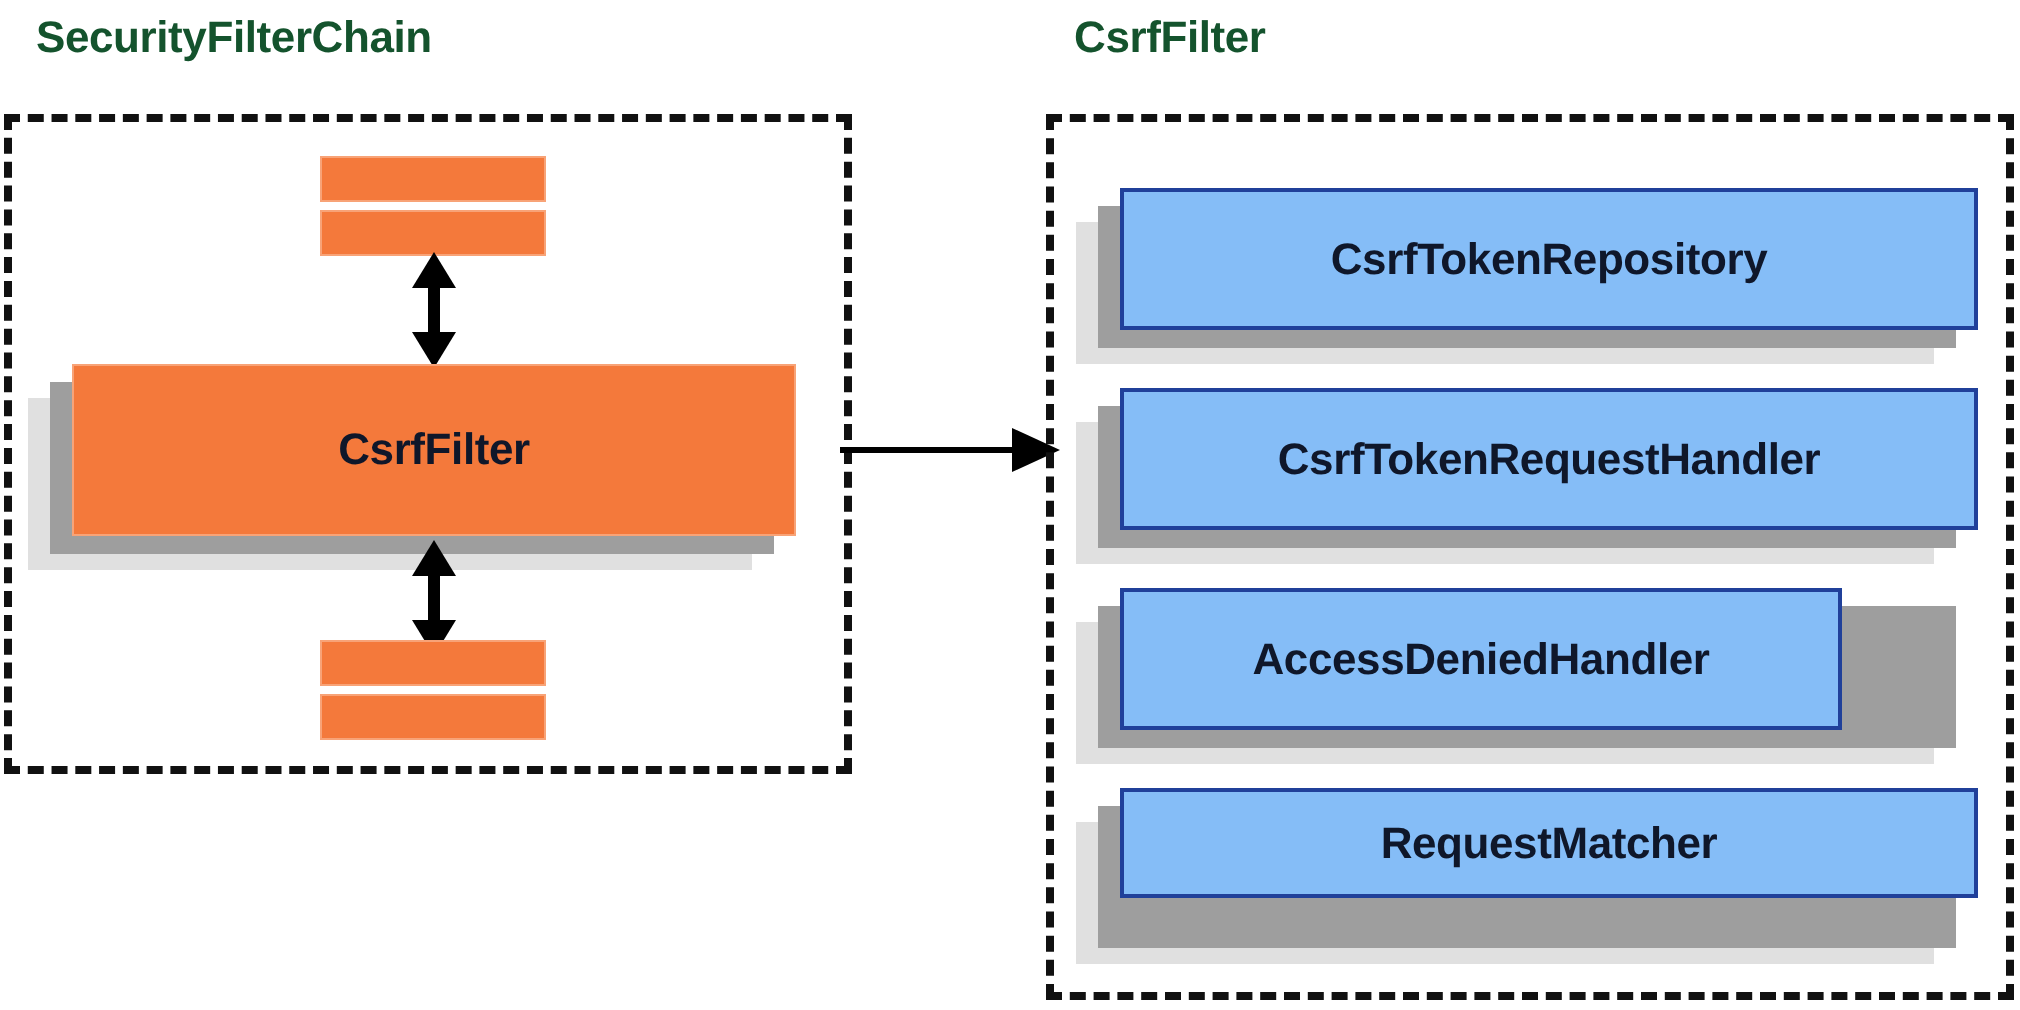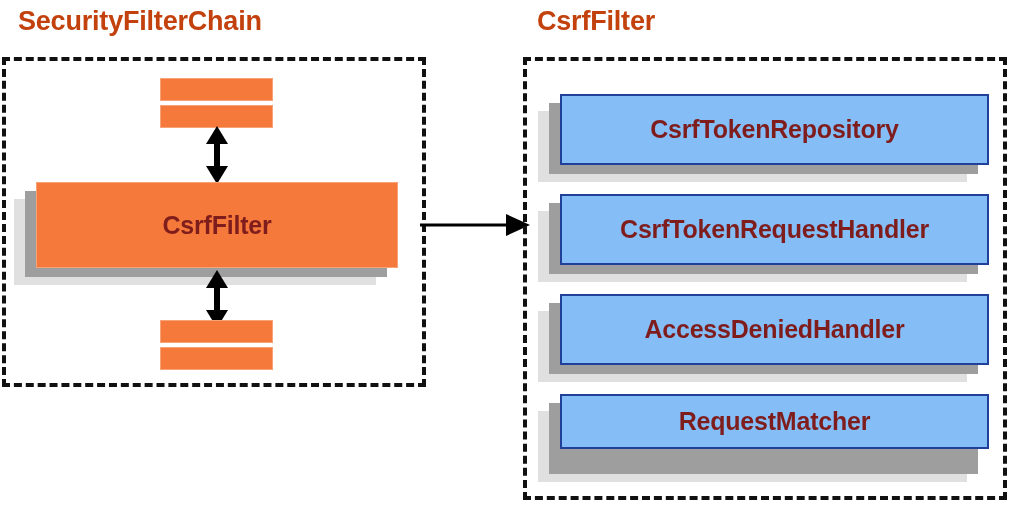--- a/index.html
+++ b/index.html
@@ -16,22 +16,22 @@
     height: 505px;
     background: #ffffff;
     overflow: hidden;
   }
 
   
   .panel-title {
     position: absolute;
     font-family: "Liberation Sans", sans-serif;
     font-weight: bold;
-    font-size: 27px;
-    color: #c2410c;
+    font-size: 22px;
+    color: #14532d;
     white-space: nowrap;
     letter-spacing: -0.2px;
   }
   #title-left  { left: 18px;  top: 6px; }
   #title-right { left: 537px; top: 6px; }
 
   
   .panel {
     position: absolute;
     border: 4px dashed #111111;
@@ -62,22 +62,22 @@
   .shadowbox .lyr-face {
     left: 0;
     top: 0;
     display: flex;
     align-items: center;
     justify-content: center;
   }
   .face-label {
     font-family: "Liberation Sans", sans-serif;
     font-weight: bold;
-    font-size: 25px;
-    color: #7f1d1d;
+    font-size: 22px;
+    color: #0f172a;
     white-space: nowrap;
     letter-spacing: -0.2px;
     line-height: 1;
   }
 
   
   .face-orange {
     background: #f4793b;
     border: 1px solid #f8a377;
   }
@@ -166,21 +166,21 @@
     <div class="lyr lyr-light" style="width:429px; height:71px;"></div>
     <div class="lyr lyr-dark" style="width:429px; height:71px;"></div>
     <div class="lyr lyr-face face-blue" style="width:429px; height:71px;align-items:center;">
       <span class="face-label">CsrfTokenRequestHandler</span>
     </div>
   </div>
 
   <div class="shadowbox" style="left:560px; top:294px;">
     <div class="lyr lyr-light" style="width:429px; height:71px;"></div>
     <div class="lyr lyr-dark" style="width:429px; height:71px;"></div>
-    <div class="lyr lyr-face face-blue" style="width:429px; height:71px;">
+    <div class="lyr lyr-face face-blue" style="width:361px; height:71px;">
       <span class="face-label">AccessDeniedHandler</span>
     </div>
   </div>
 
   <div class="shadowbox" style="left:560px; top:394px;">
     <div class="lyr lyr-light" style="width:429px; height:71px;"></div>
     <div class="lyr lyr-dark" style="width:429px; height:71px;"></div>
     <div class="lyr lyr-face face-blue" style="width:429px; height:55px;">
       <span class="face-label">RequestMatcher</span>
     </div>

